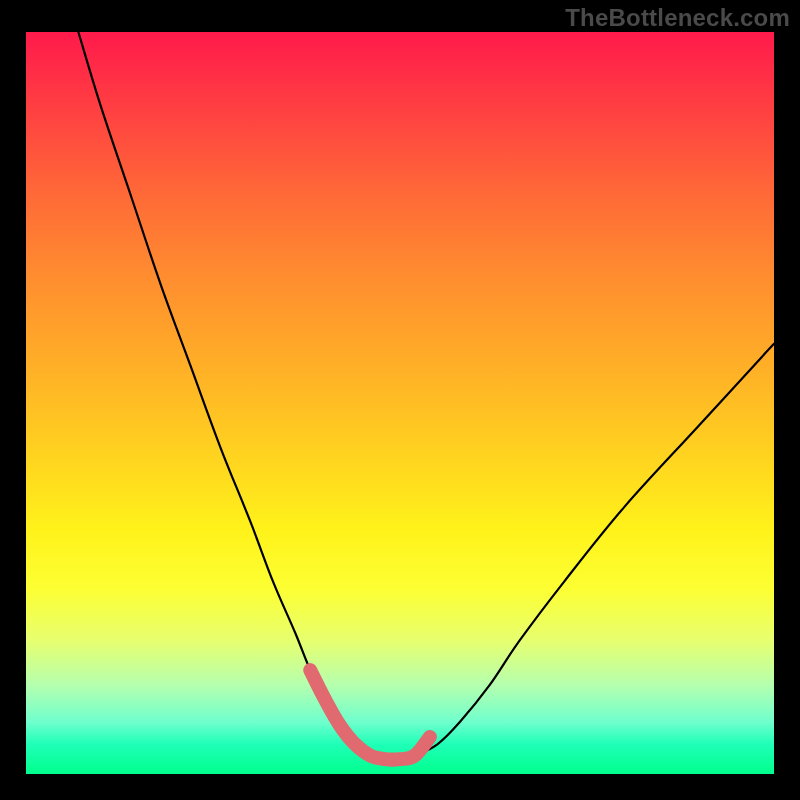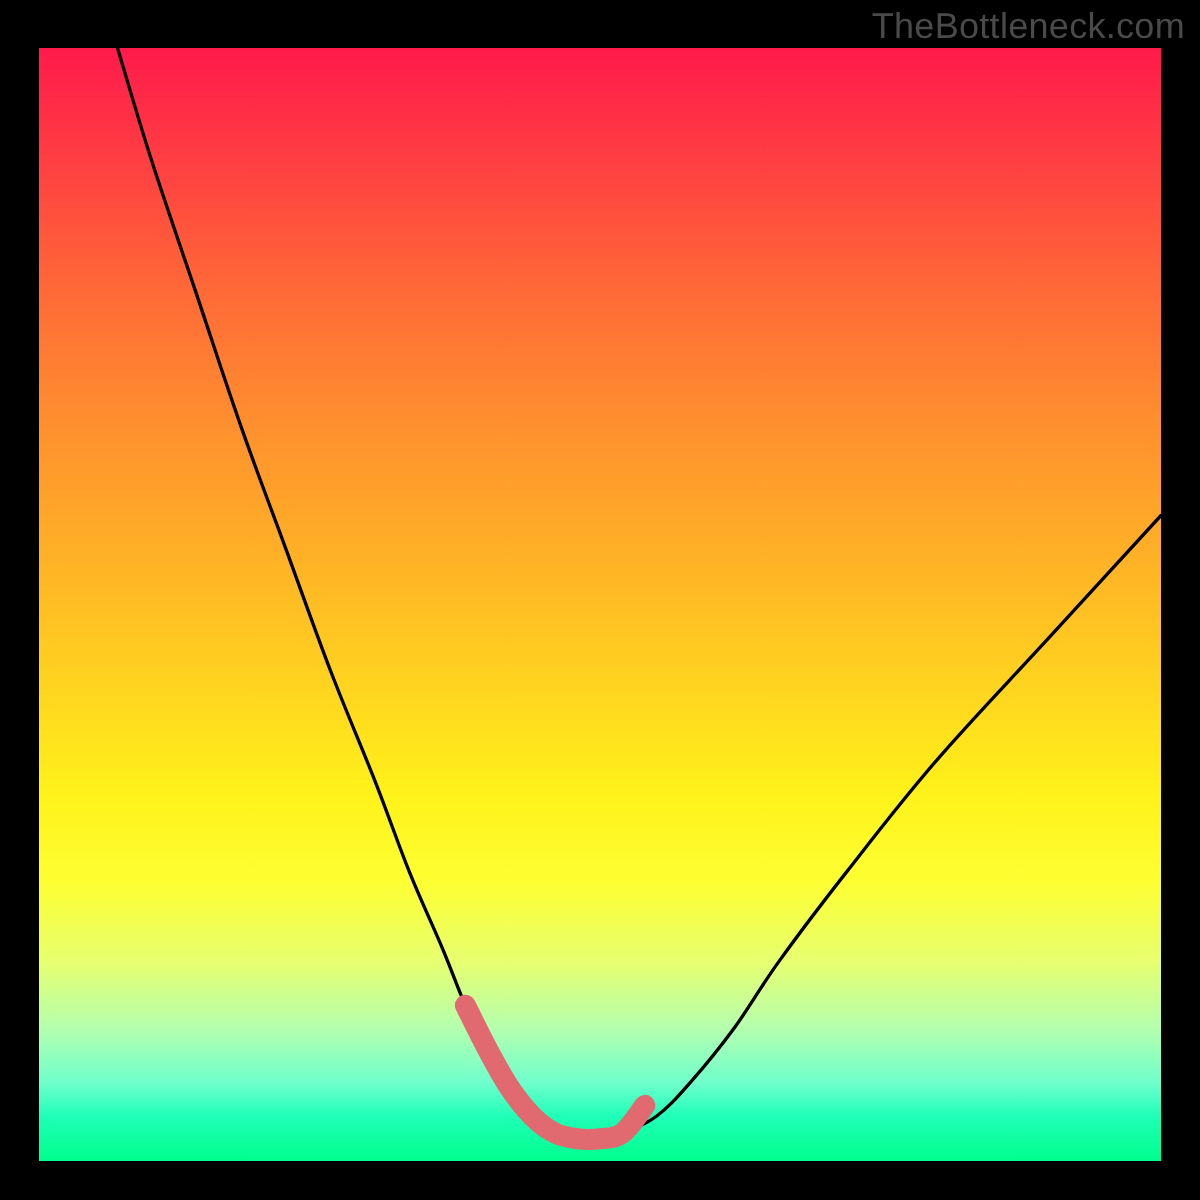--- a/index.html
+++ b/index.html
@@ -15,21 +15,21 @@
     position: relative;
     width: 800px;
     height: 800px;
     box-sizing: border-box;
   }
   .watermark {
     position: absolute;
     top: 4px;
     right: 10px;
     font-size: 24px;
-    font-weight: 400;
+    font-weight: 700;
     color: #4a4a4a;
     z-index: 10;
     letter-spacing: 0.2px;
   }
   .plot-area {
     position: absolute;
     left: 26px;
     top: 32px;
     width: 748px;
     height: 742px;

